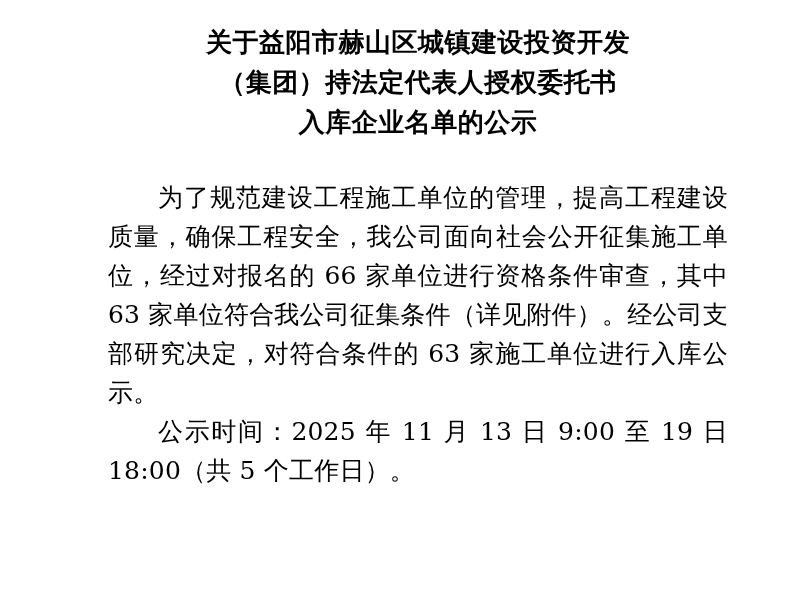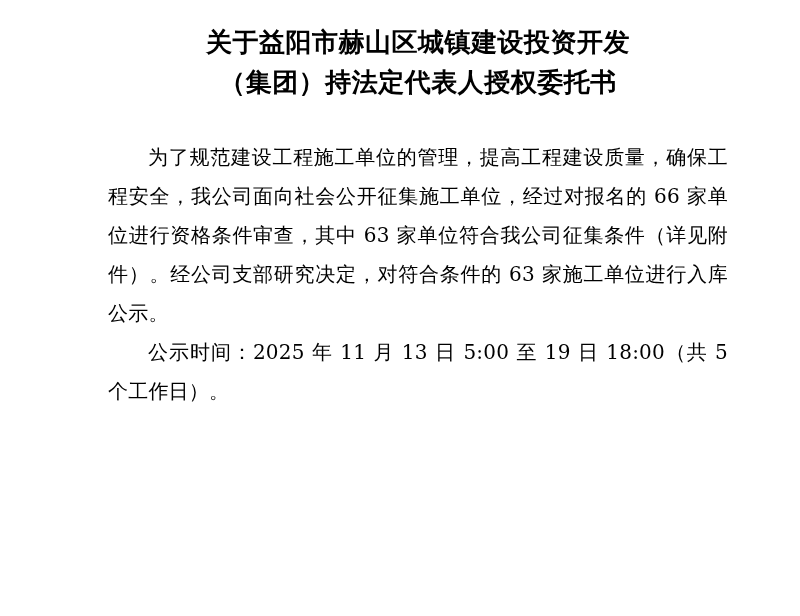--- a/index.html
+++ b/index.html
@@ -31,37 +31,38 @@
     padding-top: 4px;
   }
   .doc-title .tline {
     display: block;
     white-space: nowrap;
   }
   .body-block {
     margin-top: 36px;
   }
   .para {
-    font-size: 20px;
+    font-size: 25px;
     line-height: 39px;
     text-align: justify;
     text-justify: inter-ideograph;
     margin: 0;
     text-indent: 2em;
     letter-spacing: 0.2px;
   }
 </style>
 </head>
 <body>
 
 <div class="page">
 
   <h1 class="doc-title">
     <span class="tline">关于益阳市赫山区城镇建设投资开发</span>
     <span class="tline">（集团）持法定代表人授权委托书</span>
+    <span class="tline">入库企业名单的公示</span>
   </h1>
 
   <div class="body-block">
     <p class="para">为了规范建设工程施工单位的管理，提高工程建设质量，确保工程安全，我公司面向社会公开征集施工单位，经过对报名的 66 家单位进行资格条件审查，其中 63 家单位符合我公司征集条件（详见附件）。经公司支部研究决定，对符合条件的 63 家施工单位进行入库公示。</p>
-    <p class="para">公示时间：2025 年 11 月 13 日 5:00 至 19 日 18:00（共 5 个工作日）。</p>
+    <p class="para">公示时间：2025 年 11 月 13 日 9:00 至 19 日 18:00（共 5 个工作日）。</p>
   </div>
 
 </div>
 
 </body></html>

